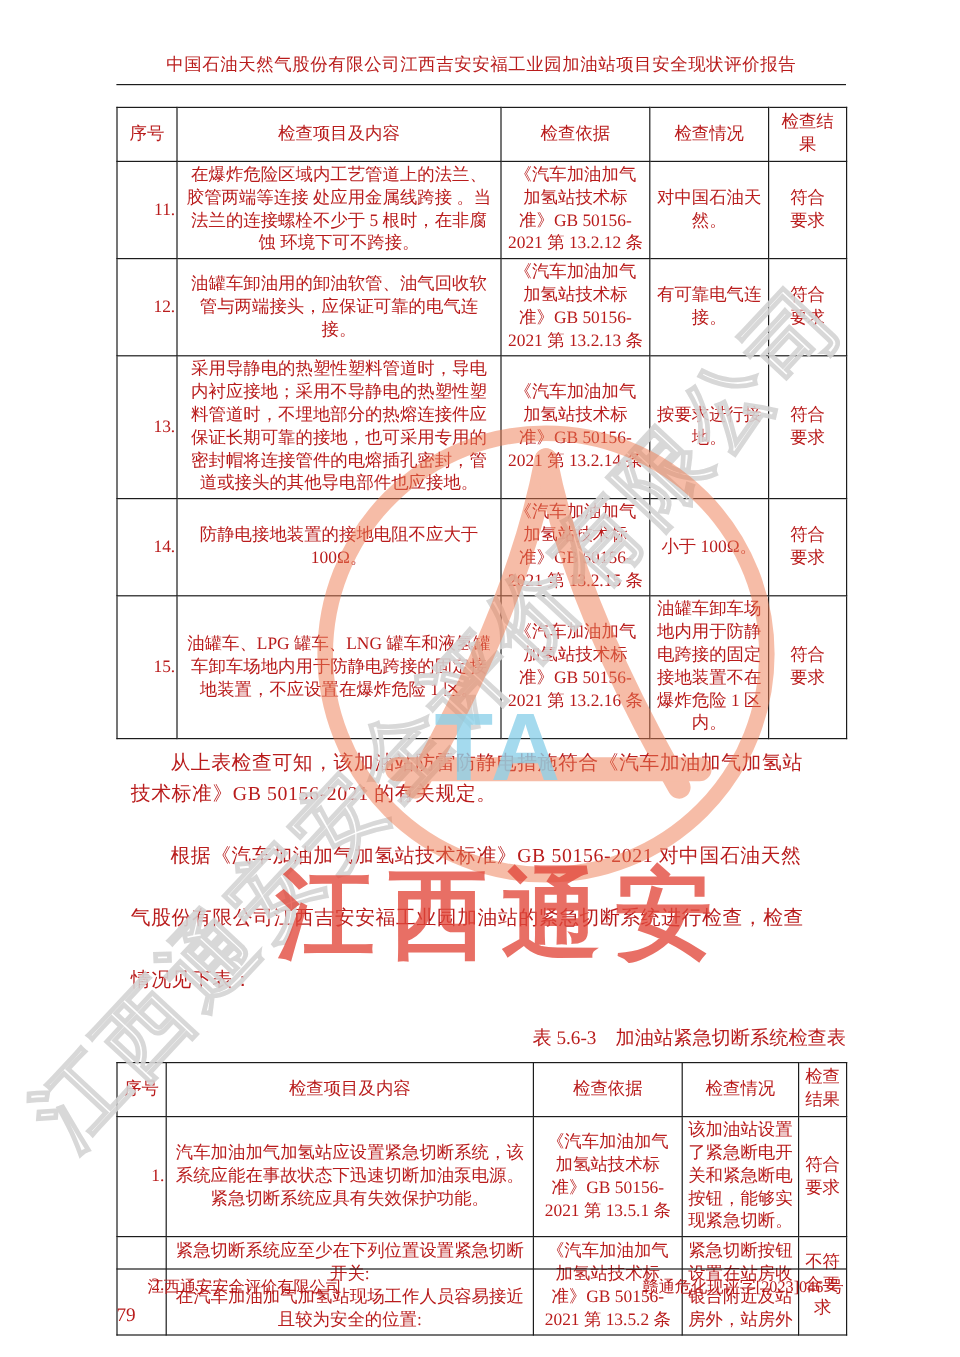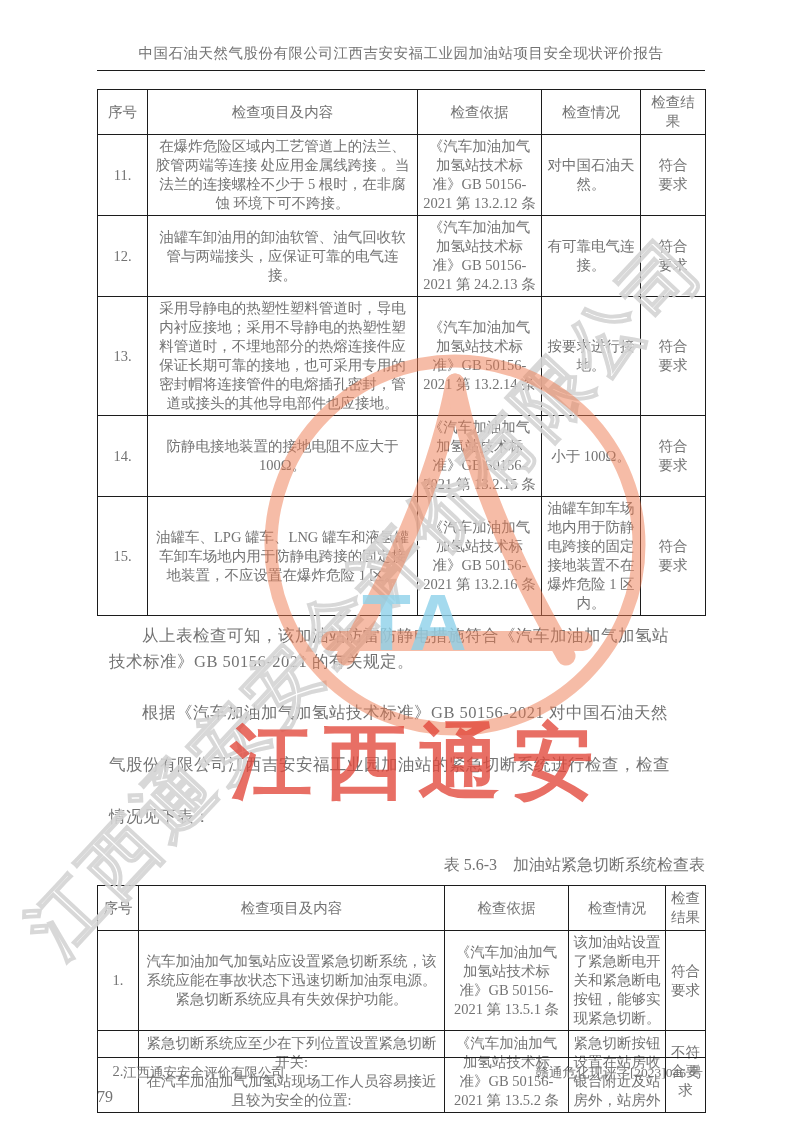--- a/index.html
+++ b/index.html
@@ -2,21 +2,21 @@
 <html><head>
 <meta charset="utf-8">
 <style>
   html,body{margin:0;padding:0;background:#e8e8e8;}
   .page{
     position:relative;
     width:800px;height:1131px;
     margin:0 auto;
     background:#ffffff;
     font-family:"Liberation Serif","DejaVu Serif",serif;
-    color:#737373;
+    color:#b91c1c;
     overflow:hidden;
   }
   .content{
     position:absolute;
     left:97px;top:44px;
     width:608px;
     z-index:2;
   }
   .doc-header{
     text-align:center;
@@ -36,21 +36,21 @@
     text-align:center;
     vertical-align:middle;
     font-weight:normal;
     font-size:14.5px;
     line-height:19px;
     padding:2px 4px;
     overflow:hidden;
   }
   th{height:40px;}
   td.c-content{padding:2px 6px;white-space:pre-line;}
-  td.c-no{padding:2px 1px;}
+  td.c-no{padding:2px 1px;text-align:right;}
   #table1 td.c-result{padding:2px 14px;}
   #table2 td.c-result{padding:2px 4px;}
   #table1 col.w-no{width:50px;}   #table1 col.w-content{width:270px;}
   #table1 col.w-basis{width:124px;} #table1 col.w-sit{width:99px;}
   #table1 col.w-res{width:65px;}
   #table2 col.w-no{width:41px;}   #table2 col.w-content{width:306px;}
   #table2 col.w-basis{width:124px;} #table2 col.w-sit{width:97px;}
   #table2 col.w-res{width:40px;}
   #table1 tbody tr:nth-child(1){height:76px;}
   #table1 tbody tr:nth-child(2){height:78px;}
@@ -154,21 +154,21 @@
           <tr>
             <td class="c-no">11.</td>
             <td class="c-content">在爆炸危险区域内工艺管道上的法兰、胶管两端等连接 处应用金属线跨接 。当法兰的连接螺栓不少于 5 根时，在非腐蚀 环境下可不跨接。</td>
             <td class="c-basis">《汽车加油加气加氢站技术标准》GB 50156-2021 第 13.2.12 条</td>
             <td class="c-situation">对中国石油天然。</td>
             <td class="c-result">符合要求</td>
           </tr>
           <tr>
             <td class="c-no">12.</td>
             <td class="c-content">油罐车卸油用的卸油软管、油气回收软管与两端接头，应保证可靠的电气连接。</td>
-            <td class="c-basis">《汽车加油加气加氢站技术标准》GB 50156-2021 第 24.2.13 条</td>
+            <td class="c-basis">《汽车加油加气加氢站技术标准》GB 50156-2021 第 13.2.13 条</td>
             <td class="c-situation">有可靠电气连接。</td>
             <td class="c-result">符合要求</td>
           </tr>
           <tr>
             <td class="c-no">13.</td>
             <td class="c-content">采用导静电的热塑性塑料管道时，导电内衬应接地；采用不导静电的热塑性塑料管道时，不埋地部分的热熔连接件应保证长期可靠的接地，也可采用专用的密封帽将连接管件的电熔插孔密封，管道或接头的其他导电部件也应接地。</td>
             <td class="c-basis">《汽车加油加气加氢站技术标准》GB 50156-2021 第 13.2.14 条</td>
             <td class="c-situation">按要求进行接地。</td>
             <td class="c-result">符合要求</td>
           </tr>

